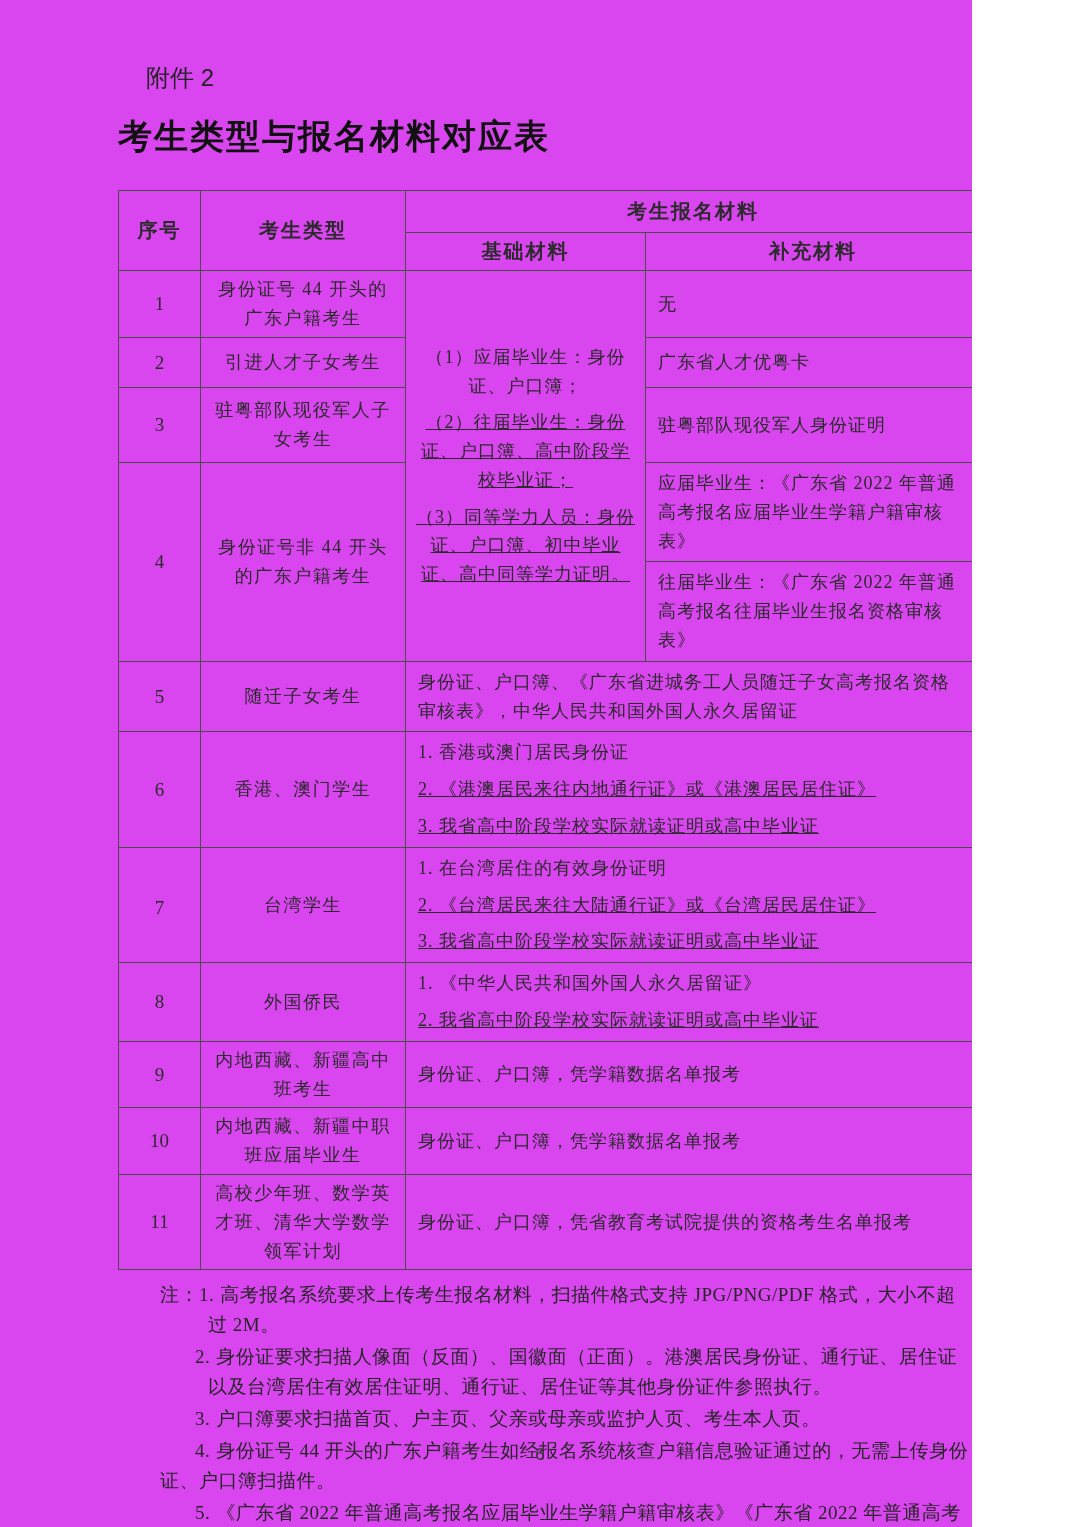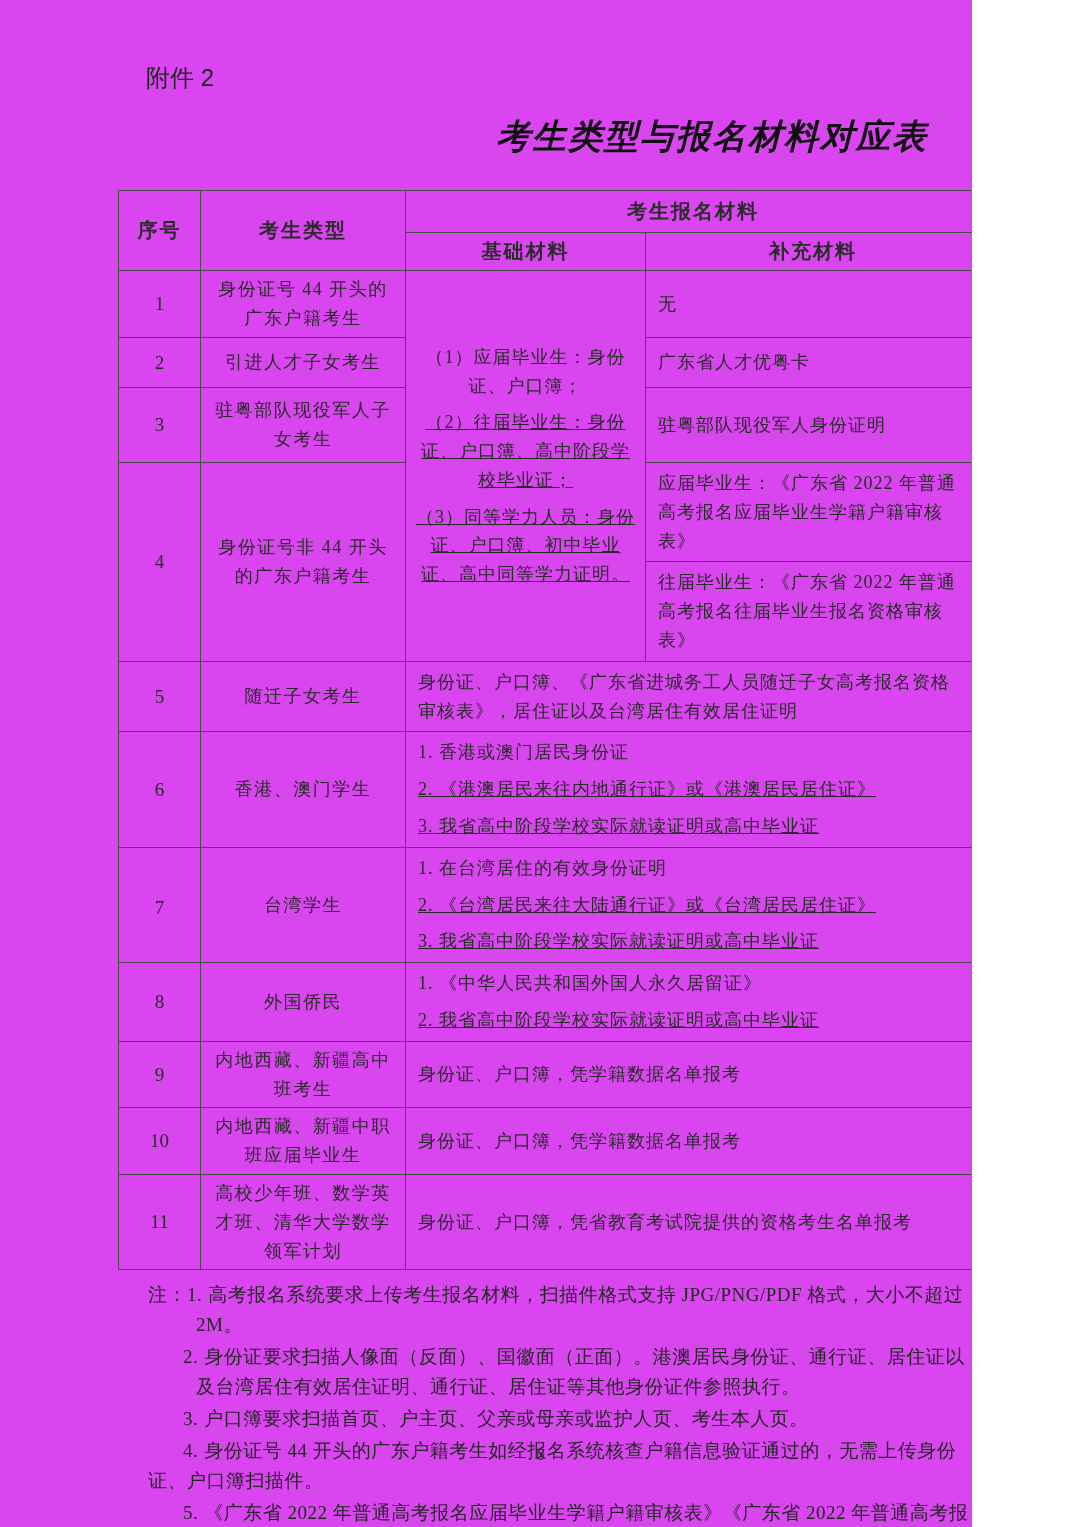--- a/index.html
+++ b/index.html
@@ -13,27 +13,26 @@
     padding:62px 44px 0 118px;
     overflow:hidden;
   }
   .attachment{
     font-family:"Liberation Sans","DejaVu Sans",sans-serif;
     font-size:24px;
     margin-left:28px;
     color:#222;
   }
   .doc-title{
-    text-align:right;
+    text-align:left;
     font-size:34px;
     font-weight:700;
     letter-spacing:2px;
     margin:20px 0 30px 0;
     color:#111;
-    font-style:italic;
   }
   table.materials{
     border-collapse:collapse;
     table-layout:fixed;
     width:862px;
     font-size:18px;
   }
   table.materials th, table.materials td{
     border:1px solid #4b4b4b;
     vertical-align:middle;
@@ -60,21 +59,21 @@
   td.basic{padding:6px 10px;text-align:center;letter-spacing:1px;line-height:1.6;}
   .line + .line{margin-top:8px;text-decoration:underline;}
   .notes{
     margin:10px 0 0 30px;
     width:826px;
     font-size:19px;
     line-height:1.58;
     letter-spacing:0.5px;
     color:#262626;
   }
-  .note{margin:0 0 2px 0;}
+  .note{margin:0 0 2px 12px;}
   .note .note-no{margin-right:6px;}
   .note-hang-full{padding-left:48px;text-indent:-48px;}
   .note-hang{padding-left:48px;text-indent:-13px;}
   .note-flush{padding-left:0;text-indent:35px;}
   .page-num{
     position:absolute;
     bottom:62px;left:0;
     width:1080px;
     text-align:center;
     font-family:"Liberation Sans","DejaVu Sans",sans-serif;
@@ -134,21 +133,21 @@
         <td class="idx" rowspan="2">4</td>
         <td class="type left" rowspan="2">身份证号非 44 开头的广东户籍考生</td>
         <td class="mat">应届毕业生：《广东省 2022 年普通高考报名应届毕业生学籍户籍审核表》</td>
       </tr>
       <tr style="height:70px;">
         <td class="mat">往届毕业生：《广东省 2022 年普通高考报名往届毕业生报名资格审核表》</td>
       </tr>
       <tr style="height:60px;">
         <td class="idx">5</td>
         <td class="type center">随迁子女考生</td>
-        <td class="mat" colspan="2">身份证、户口簿、《广东省进城务工人员随迁子女高考报名资格审核表》，居住证以及台湾居住有效居住证明</td>
+        <td class="mat" colspan="2">身份证、户口簿、《广东省进城务工人员随迁子女高考报名资格审核表》，中华人民共和国外国人永久居留证</td>
       </tr>
       <tr style="height:80px;">
         <td class="idx">6</td>
         <td class="type center">香港、澳门学生</td>
         <td class="mat" colspan="2">
             <div class="line">1. 香港或澳门居民身份证</div>
             <div class="line">2. 《港澳居民来往内地通行证》或《港澳居民居住证》</div>
             <div class="line">3. 我省高中阶段学校实际就读证明或高中毕业证</div>
           </td>
       </tr>

